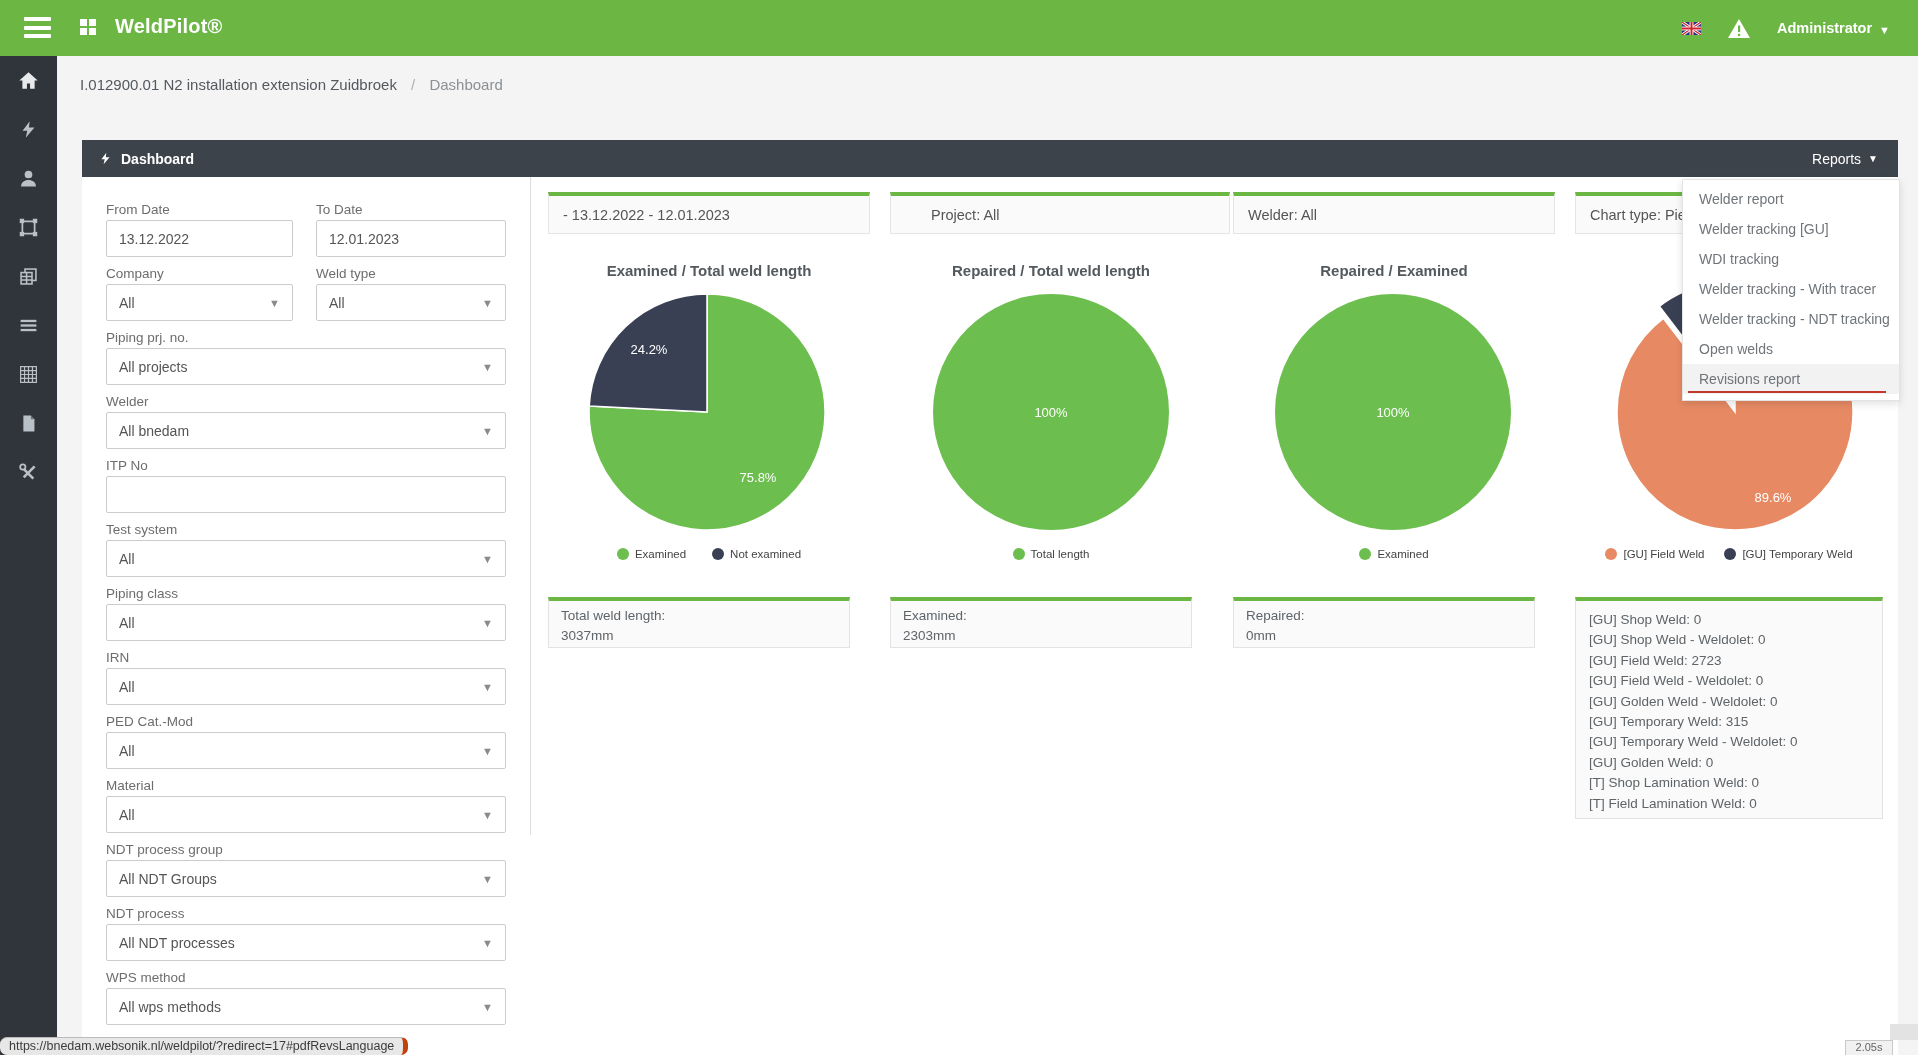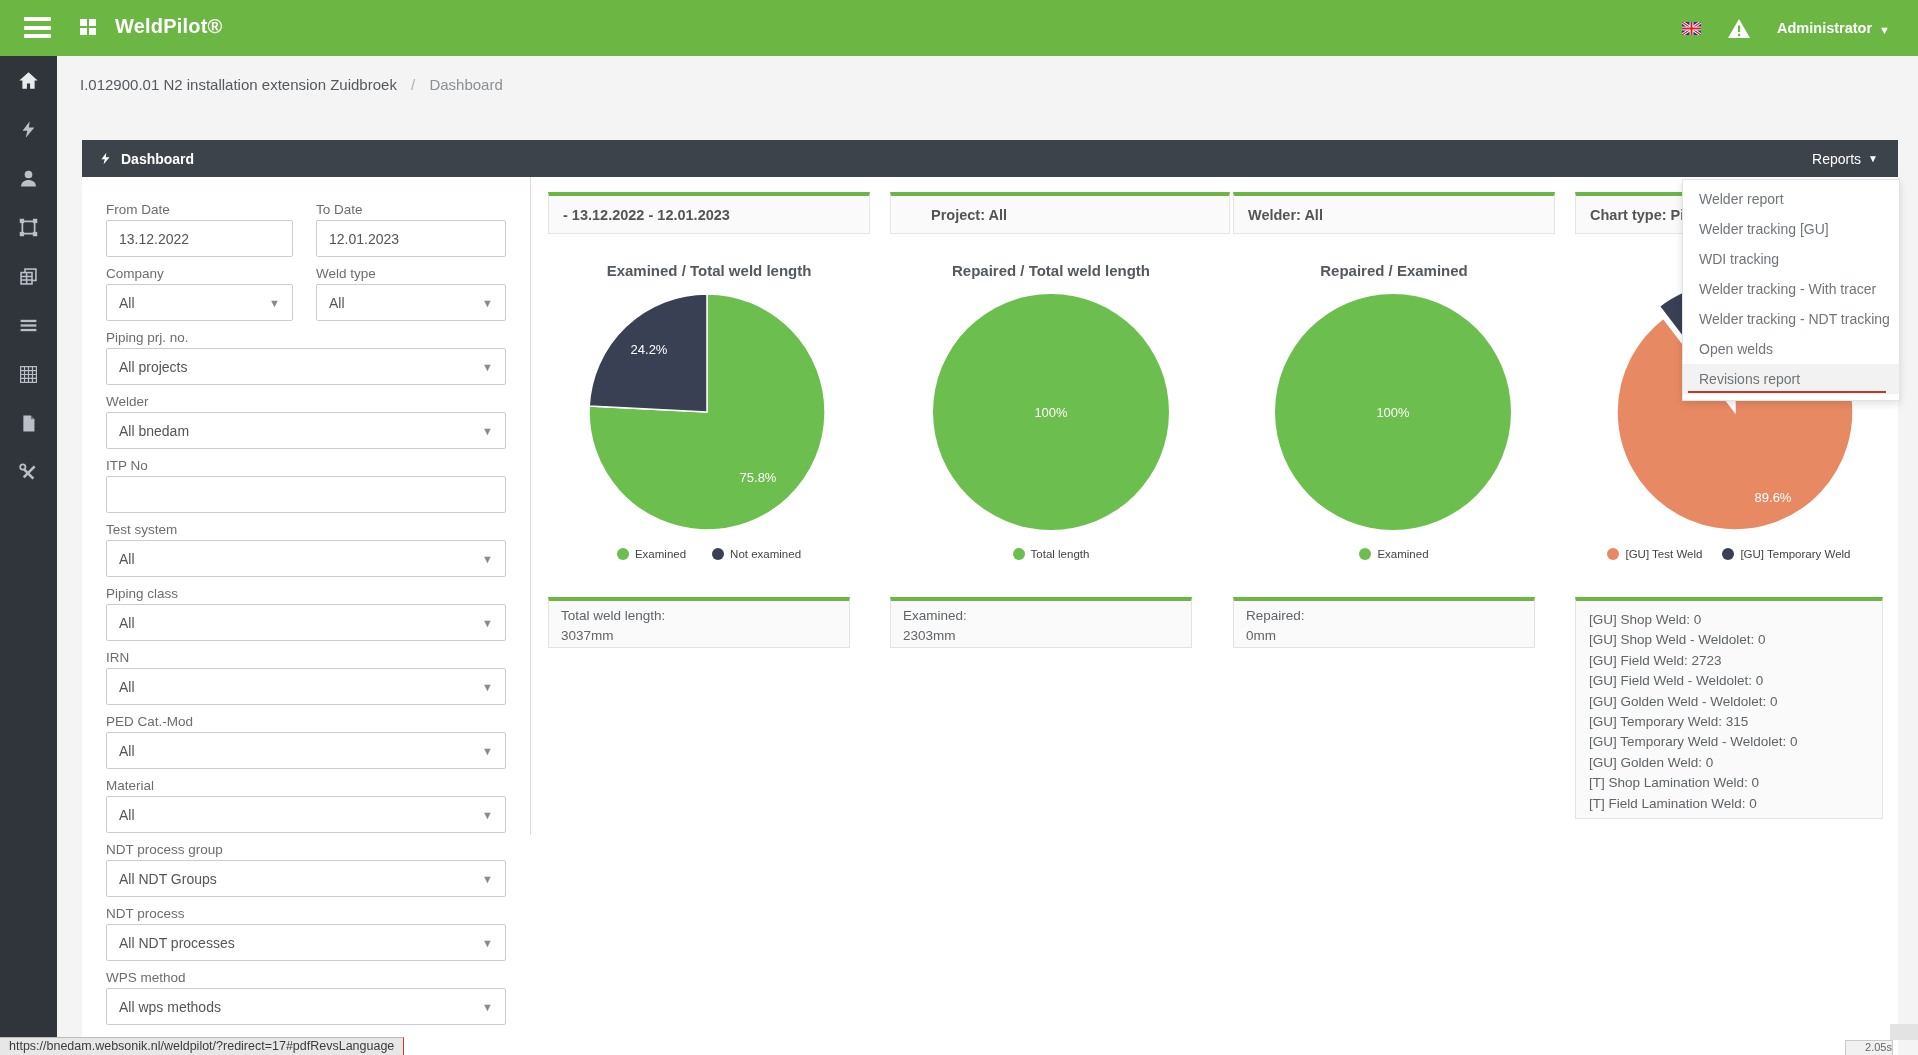--- a/index.html
+++ b/index.html
@@ -48,21 +48,21 @@
   .control{box-sizing:border-box;height:37px;width:100%;border:1px solid #ccc;border-radius:2px;background:#fff;
            font-size:14px;color:#555;padding:0 12px;display:flex;align-items:center;position:relative;}
   input.control{display:block;line-height:35px;outline:none;font-family:"Liberation Sans",sans-serif;}
   .select{cursor:pointer;}
   .select .sel-val{flex:1;}
   .select .caret{color:#8a8a8a;font-size:11px;}
   .fdivider{position:absolute;left:448px;top:0;width:1px;height:658px;background:#ddd;}
 
   
   .hdr-box{position:absolute;top:15px;height:42px;background:#fafafa;border:1px solid #e5e5e5;border-top:4px solid #6cb644;
-           box-sizing:border-box;font-size:14.5px;color:#555;display:flex;align-items:center;padding-left:14px;font-weight:bold;}
+           box-sizing:border-box;font-size:14.5px;color:#555;display:flex;align-items:center;padding-left:14px;}
   .pie-title{position:absolute;top:85px;width:322px;text-align:center;font-size:15px;font-weight:bold;color:#54595e;}
   .pie{position:absolute;top:115px;width:240px;height:240px;}
   .pie text{font-size:13px;fill:#fff;}
   .legend{position:absolute;top:371px;width:322px;display:flex;justify-content:center;gap:26px;}
   .leg-item{display:flex;align-items:center;gap:6px;font-size:11.5px;color:#444;}
   .leg-dot{width:12px;height:12px;border-radius:50%;display:inline-block;}
 
   
   .sum-box{position:absolute;top:420px;height:51px;background:#fafafa;border:1px solid #e3e3e3;border-top:4px solid #6cb644;
            box-sizing:border-box;font-size:13.5px;color:#5f6468;padding:5px 12px;}
@@ -73,24 +73,24 @@
   .stats-box div{line-height:20.4px;}
 
   
   .menu{position:absolute;left:1600px;top:39px;width:216px;background:#fff;border:1px solid #e3e3e3;
         box-shadow:0 3px 8px rgba(0,0,0,.12);z-index:40;padding:4px 0 6px 0;}
   .menu-item{height:30px;line-height:30px;font-size:14px;color:#70757a;padding:0 16px;cursor:pointer;white-space:nowrap;}
   .menu-item.hover{background:#f2f2f2;position:relative;}
   .menu-item.hover .redline{position:absolute;left:5px;right:13px;bottom:1px;height:2px;background:#c0392b;}
 
   
-  .statusurl{position:absolute;left:0;bottom:0;height:17px;background:#e7e7e7;border-top:1px solid #bbb;border-right:1px solid #c2410c;
-             font-size:12.5px;color:#3c3c3c;line-height:17px;padding:0 9px;z-index:50;}
+  .statusurl{position:absolute;left:0;bottom:0;height:17px;background:#e7e7e7;border-top:1px solid #bbb;border-right:5px solid #c2410c;
+             font-size:12.5px;color:#3c3c3c;line-height:17px;padding:0 9px;z-index:50;border-radius:7px;}
   .timerchip{position:absolute;left:1845px;top:1040px;width:46px;height:14px;background:#f1f1f1;border:1px solid #c9c9c9;
-             font-size:11px;color:#666;text-align:right;line-height:13px;z-index:50;}
+             font-size:11px;color:#666;text-align:center;line-height:13px;z-index:50;}
   .cornernub{position:absolute;left:1890px;top:1024px;width:28px;height:16px;background:#e3e3e3;z-index:49;}
 </style>
 </head>
 <body>
 
 <div class="stage">
 
   <div class="topbar">
     <div class="hamburger">
         <span></span>
@@ -372,21 +372,21 @@
       </div>
       <div class="legend" style="left:1151px;">
         <div class="leg-item">
             <span class="leg-dot" style="background:#6cbe4e"></span>
             <span>Examined</span>
           </div>
       </div>
       <div class="legend" style="left:1493px;width:308px;gap:20px;">
         <div class="leg-item">
             <span class="leg-dot" style="background:#e78a64"></span>
-            <span>[GU] Test Weld</span>
+            <span>[GU] Field Weld</span>
           </div>
         <div class="leg-item">
             <span class="leg-dot" style="background:#3a4054"></span>
             <span>[GU] Temporary Weld</span>
           </div>
       </div>
 
       <div class="sum-box" style="left:466px;width:302px;">
         <div class="l1">Total weld length:</div>
         <div class="l2">3037mm</div>

